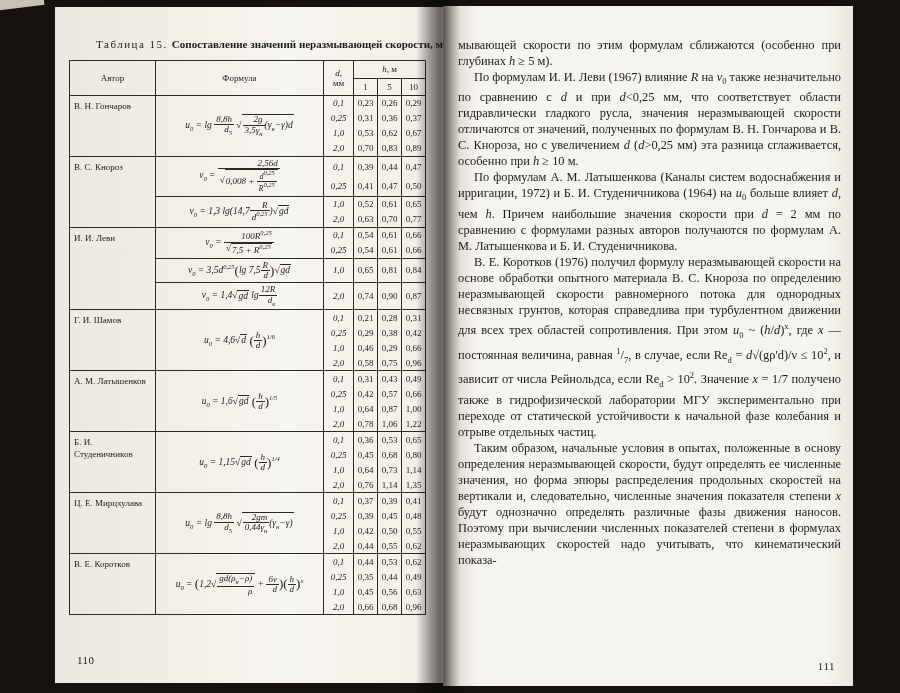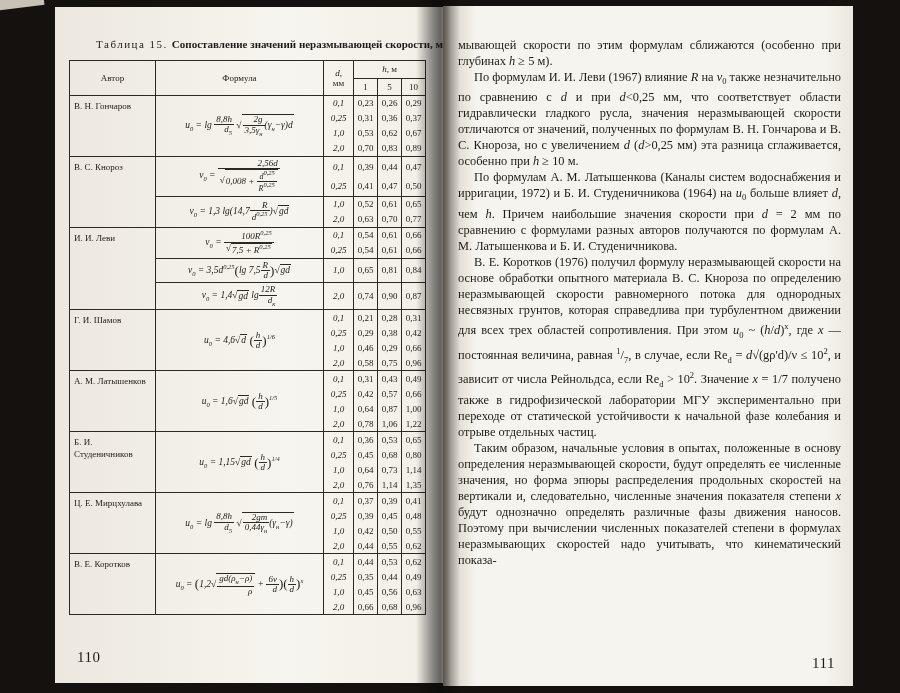--- a/index.html
+++ b/index.html
@@ -54,21 +54,21 @@
   .formula-cell sub, .formula-cell sup { font-size:6.5px; }
   .ovl { display:inline-block; border-top:1px solid #2c2822; vertical-align:middle; padding:0 1px; }
   .par { font-size:13px; vertical-align:middle; font-style:normal; }
   
   .text-col { margin:31px 12px 0 15px; text-align:justify;
               font-size:12.4px; line-height:16px; }
   .text-col p { margin:0; text-indent:16px; }
   .text-col p.no-indent { text-indent:0; }
   .text-col sub, .text-col sup { font-size:8.5px; }
   
-  .page-num { position:absolute; font-size:15px; letter-spacing:0.5px; }
+  .page-num { position:absolute; font-size:11px; letter-spacing:0.5px; }
   .pn-left  { left:22px; bottom:17px; }
   .pn-right { right:18px; bottom:14px; }
 </style>
 </head>
 <body>
 
 <div class="sliver"></div>
 <div class="mark" style="left:88px; top:9px; width:5px; height:4px;"></div>
 <div class="mark" style="left:455px; top:9px; width:4px; height:4px;"></div>
 <div class="mark" style="left:760px; top:6px; width:5px; height:3px;"></div>

